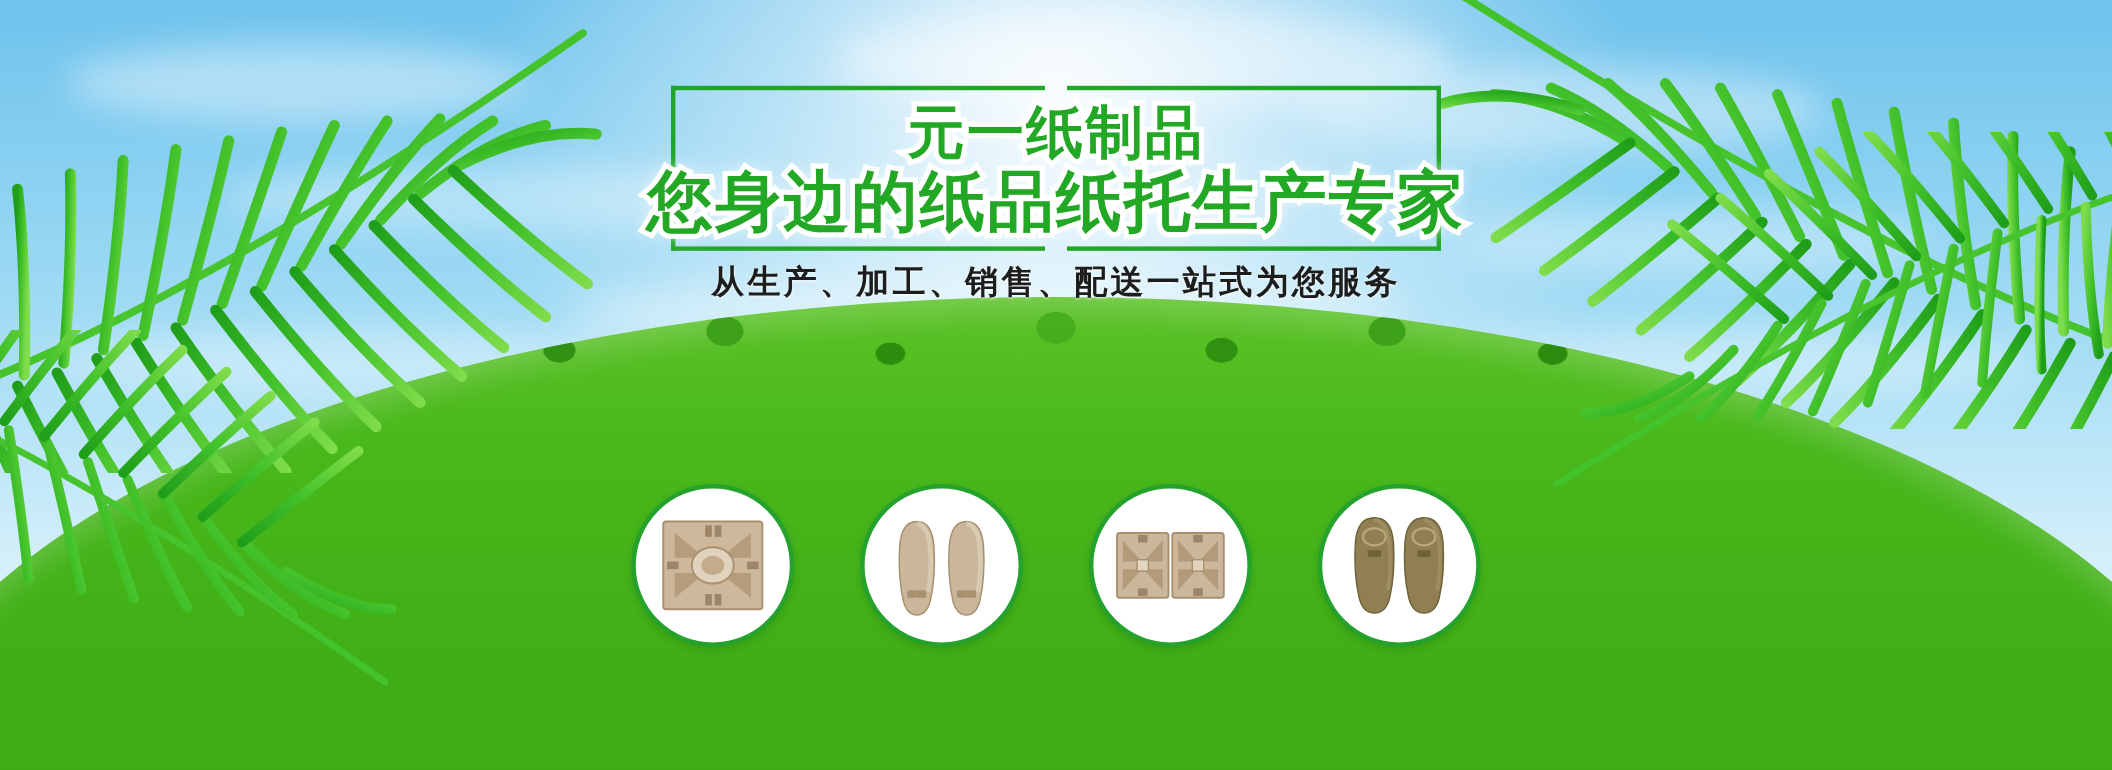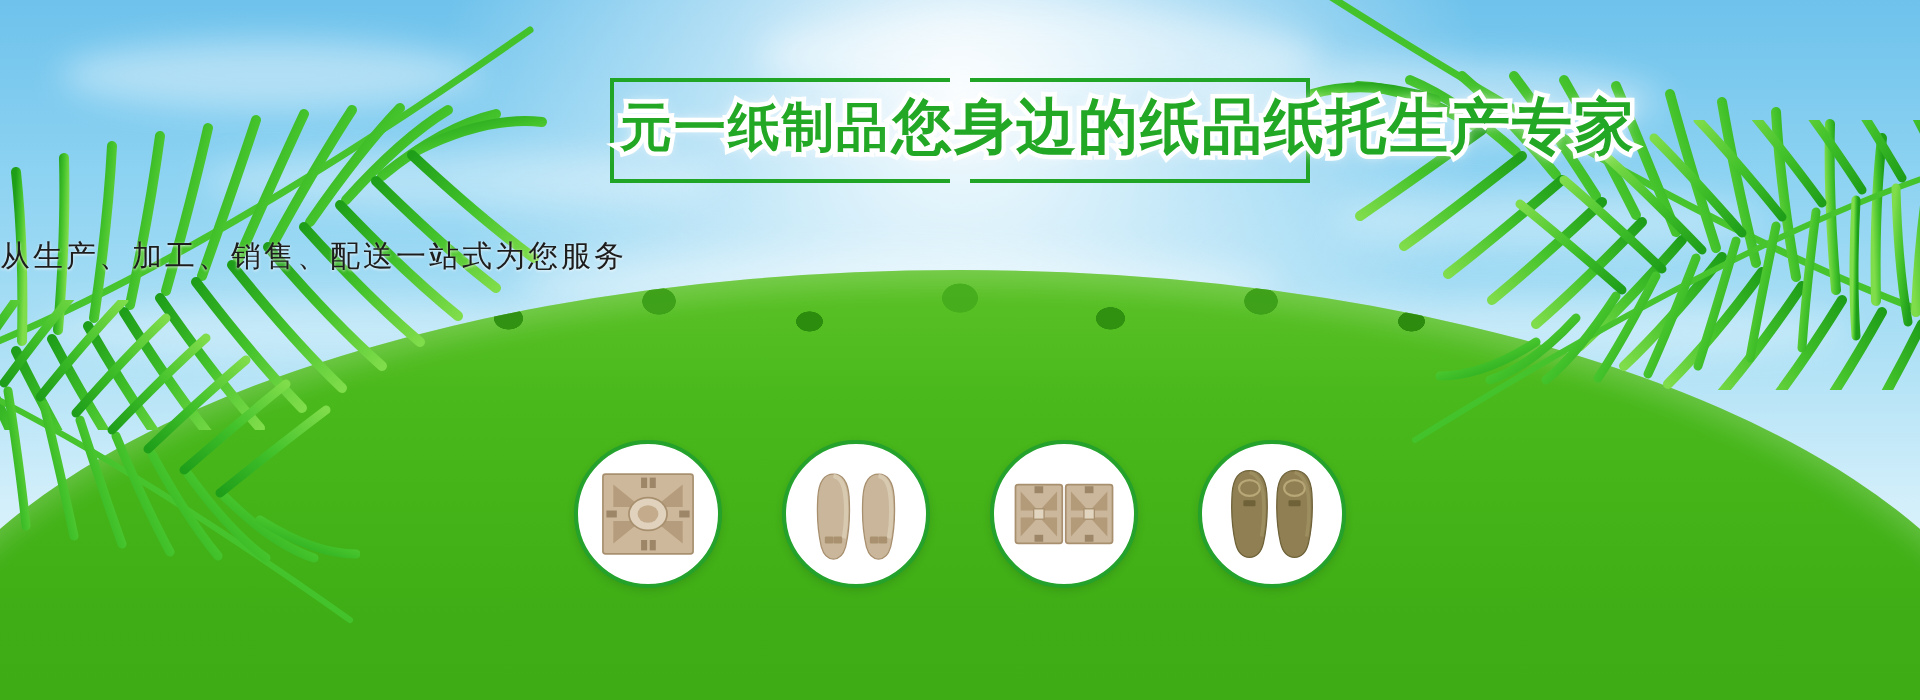--- a/index.html
+++ b/index.html
@@ -107,23 +107,23 @@
     left:0; right:0;
     top:78px;
     display:flex;
     flex-direction:column;
     align-items:center;
   }
 
   .frame {
     position:relative;
     width:700px;
-    padding:16px 10px 22px;
+    padding:16px 10px 10px;
     display:flex;
-    flex-direction:row;
+    flex-direction:column;
     align-items:center;
     gap:2px;
   }
   
   .frame::before,
   .frame::after {
     content:"";
     position:absolute;
     border:4px solid #21a527;
   }
@@ -151,25 +151,25 @@
       0 0 10px rgba(255,255,255,.95),
       0 0 18px rgba(255,255,255,.8);
   }
   .title-line.one { font-size:52px; line-height:1.05; }
   .title-line.two { font-size:60px; line-height:1.12;font-family:Liberation Serif, serif; }
 
   .subtitle {
     position:absolute;
     left:0; right:0;
     top:236px;
-    text-align:left;
+    text-align:center;
     color:#1d1d1d;
     font-size:30px;
     letter-spacing:3px;
-    font-weight:400;
+    font-weight:700;
     text-shadow:0 1px 3px rgba(255,255,255,.85);
     z-index:3;
   }
 
   
   .products {
     position:absolute;
     left:0; right:0;
     bottom:112px;
     display:flex;

